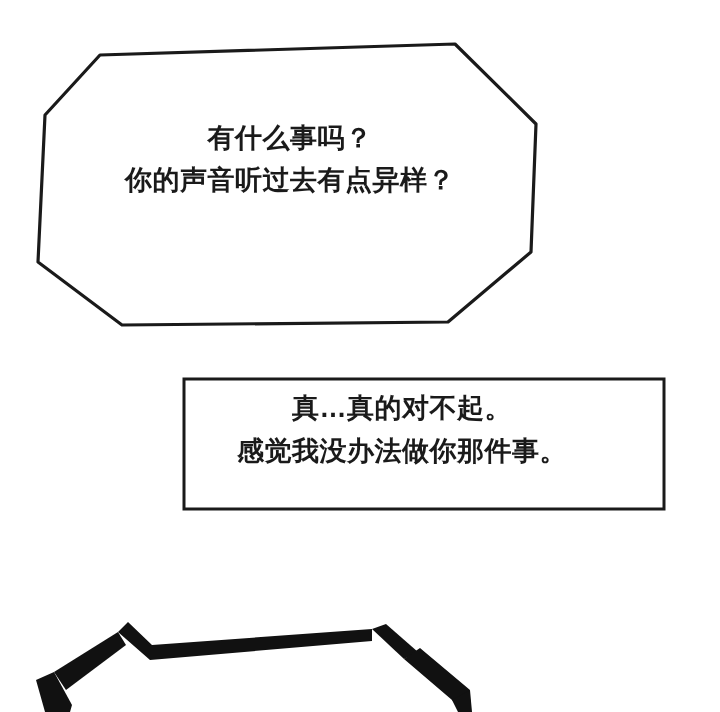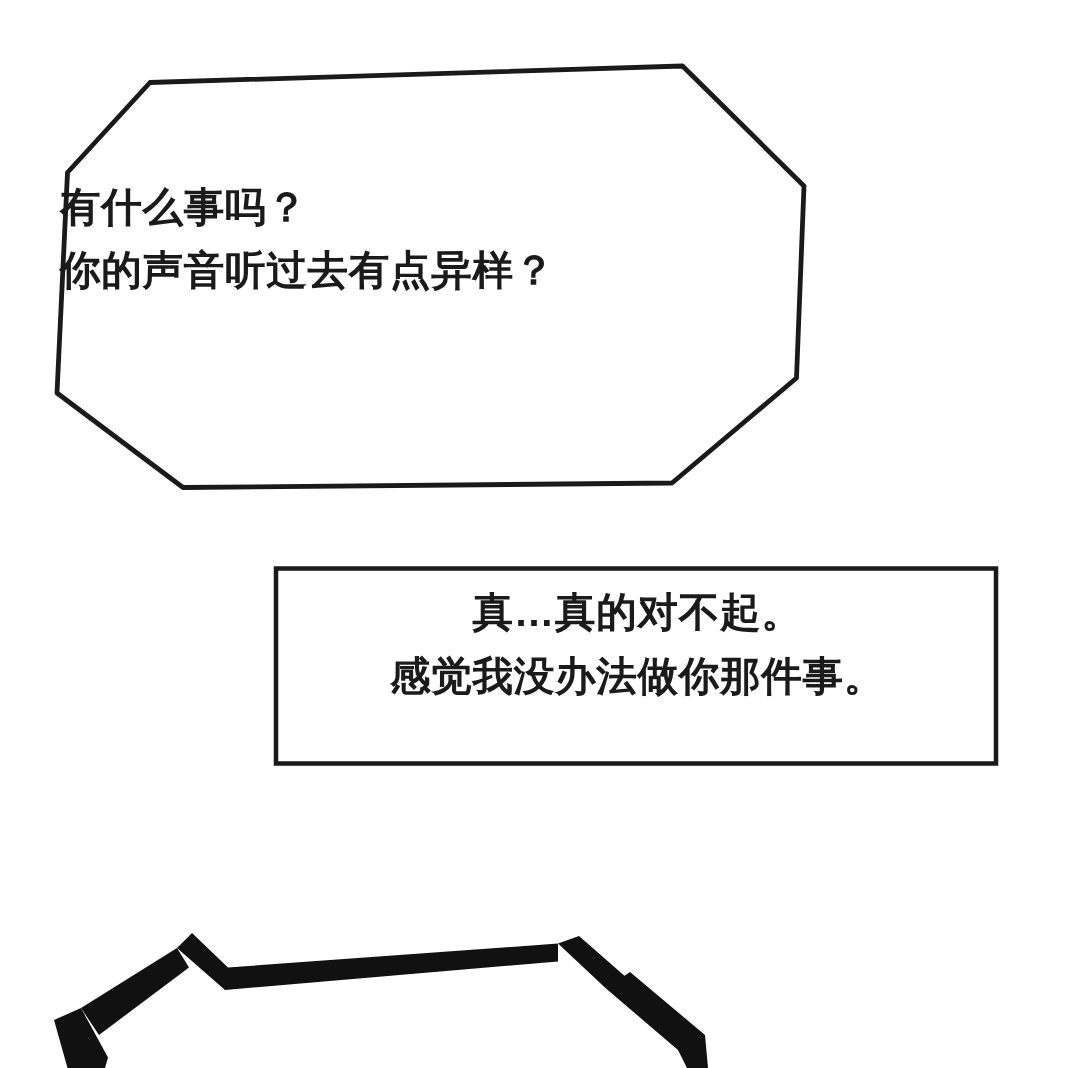--- a/index.html
+++ b/index.html
@@ -27,21 +27,21 @@
     width: 720px;
     height: 712px;
   }
 
   
   .bubble-one-text {
     position: absolute;
     left: 40px;
     top: 118px;
     width: 500px;
-    text-align: left;
+    text-align: center;
     font-size: 27px;
     font-weight: 700;
     line-height: 1.55;
     color: #1a1a1a;
     letter-spacing: 0.5px;
     white-space: pre-line;
   }
 
   
   .bubble-two-text {
@@ -49,21 +49,20 @@
     left: 185px;
     top: 387px;
     width: 434px;
     text-align: center;
     font-size: 27px;
     font-weight: 700;
     line-height: 1.6;
     color: #1a1a1a;
     letter-spacing: 0.5px;
     white-space: pre-line;
-    padding-left: 23px;
   }
 </style>
 </head>
 <body>
 
 <div class="page">
 
   <svg class="svg-layer" viewBox="0 0 720 712" xmlns="http://www.w3.org/2000/svg">
 
     <polygon points="100,55 455,44 536,124 531,252 448,322 122,325 38,262 45,115" fill="#ffffff" stroke="#1a1a1a" stroke-width="3.2" stroke-linejoin="round"></polygon>

